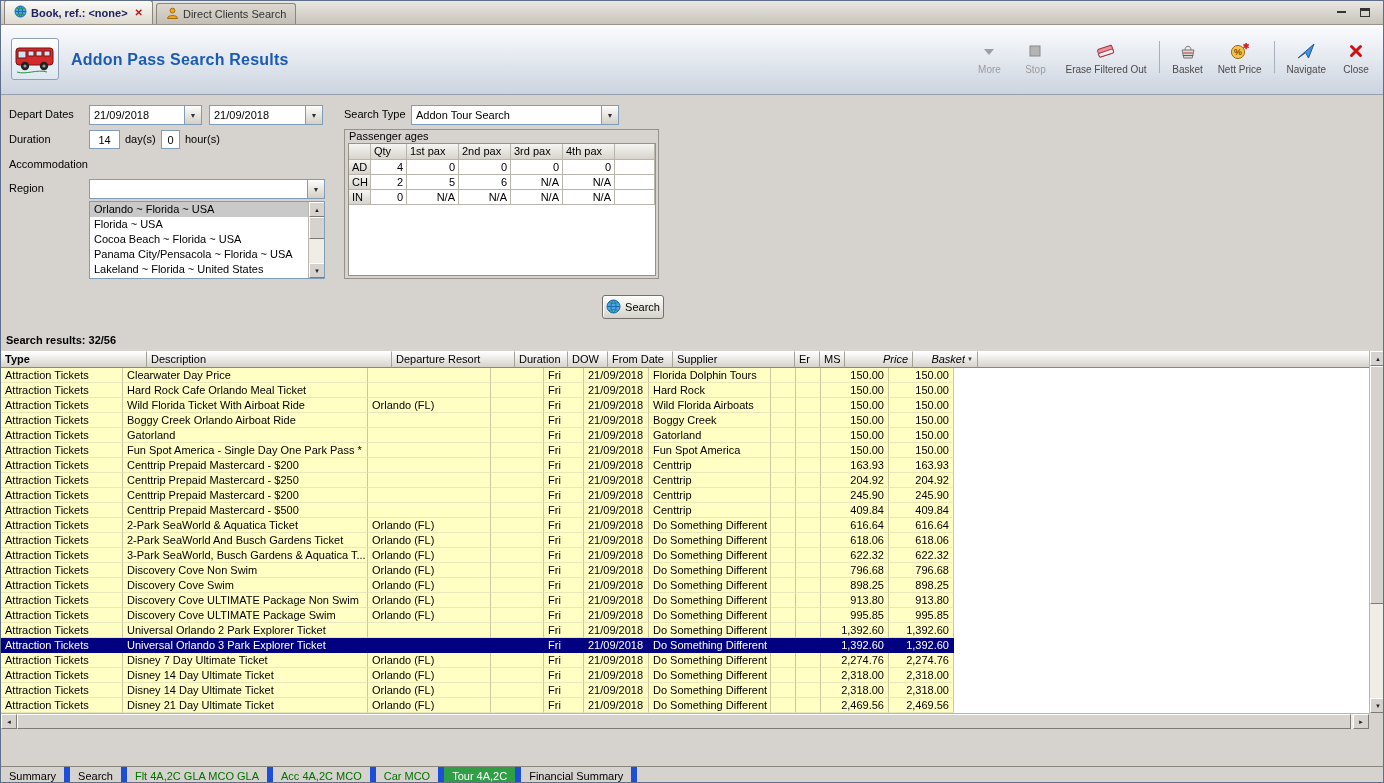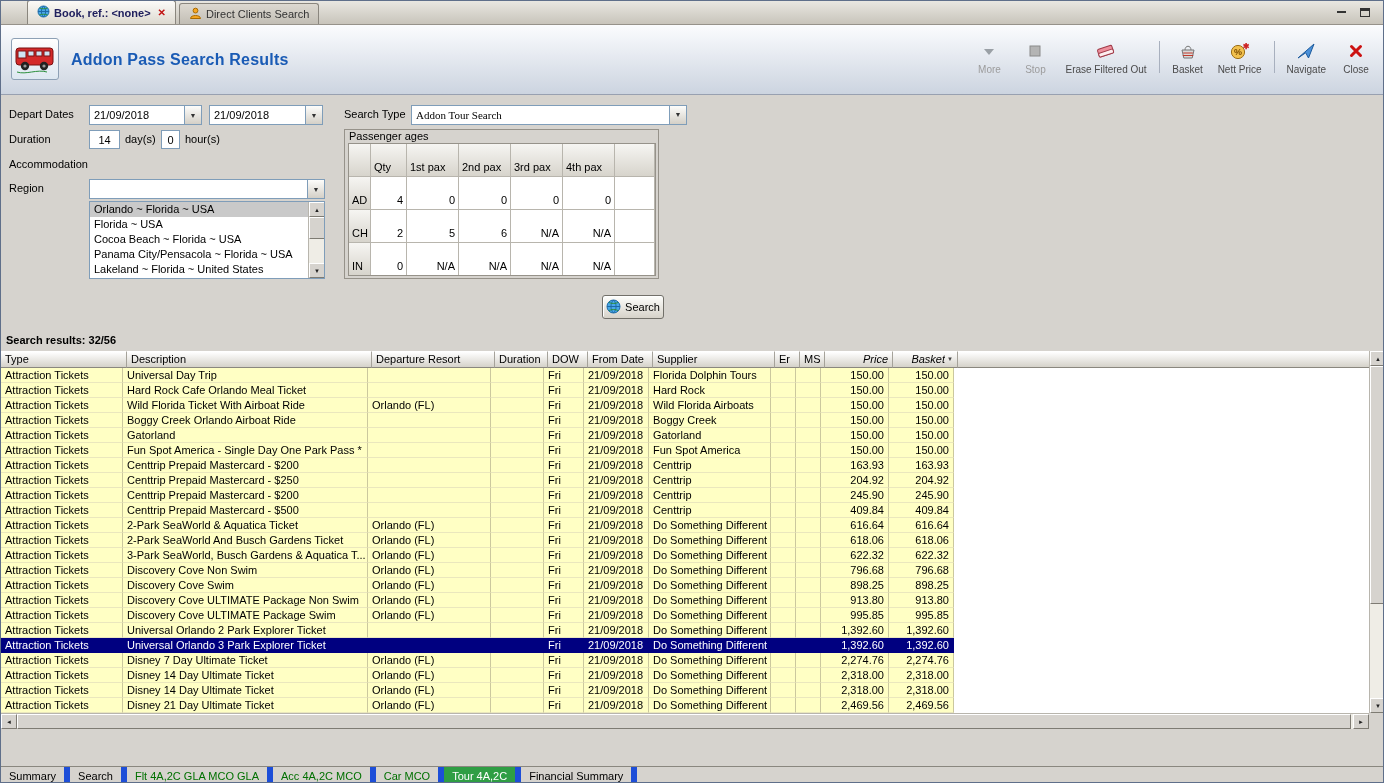--- a/index.html
+++ b/index.html
@@ -1,21 +1,21 @@
 <!DOCTYPE html>
 <html><head>
 <meta charset="utf-8">
 <style>
   *{margin:0;padding:0;box-sizing:border-box;}
   html,body{background:#8e99a8;}
   body{font-family:"Liberation Sans",sans-serif;font-size:11px;color:#000;}
   .win{position:relative;width:1384px;height:783px;background:#d6d3ce;overflow:hidden;border:1px solid #5f6f8a;}
 
   
-  .top-tabbar{position:absolute;top:0;left:0;right:0;height:24px;background:linear-gradient(#e9e7e1,#c8c4bb);border-bottom:1px solid #96928a;display:flex;align-items:flex-end;padding-left:23px;}
+  .top-tabbar{position:absolute;top:0;left:0;right:0;height:24px;background:linear-gradient(#e9e7e1,#c8c4bb);border-bottom:1px solid #96928a;display:flex;align-items:flex-end;}
   #topTabs{display:flex;align-items:flex-end;flex:1;height:24px;}
   .ttab{display:flex;align-items:center;gap:4px;height:21px;padding:0 9px;margin-left:3px;border:1px solid #8a867e;border-bottom:none;border-radius:3px 3px 0 0;background:linear-gradient(#ddd9d1,#c2beb5);color:#333;white-space:nowrap;cursor:pointer;}
   .ttab.active{height:24px;background:linear-gradient(#fcfbf8,#ddd9d0);font-weight:bold;color:#20205e;}
   .tclose{color:#c01111;font-weight:bold;font-size:10px;margin-left:3px;}
   .win-controls{display:flex;gap:8px;align-items:center;height:24px;padding:0 10px;}
   .winbtn{width:16px;height:14px;display:flex;align-items:center;justify-content:center;cursor:pointer;}
   .min-glyph{width:9px;height:2px;background:#333;}
   .max-glyph{width:10px;height:9px;border:1px solid #333;border-top:3px solid #333;}
 
   
@@ -35,21 +35,21 @@
   .flabel{position:absolute;white-space:nowrap;}
   .combo{position:absolute;height:20px;background:#fff;border:1px solid #7f9db9;display:flex;align-items:center;cursor:pointer;}
   .cval{flex:1;padding:0 4px;white-space:nowrap;overflow:hidden;}
   .cbtn{width:17px;align-self:stretch;background:linear-gradient(#fdfdfb,#d4d0c7);border-left:1px solid #7f9db9;display:flex;align-items:center;justify-content:center;font-size:7px;color:#333;}
   .tinput{position:absolute;height:19px;border:1px solid #7f9db9;background:#fff;font:11px "Liberation Sans",sans-serif;text-align:center;padding:0 2px;}
 
   .pgroup{position:absolute;left:343px;top:34px;width:315px;height:150px;border:1px solid #96928a;background:#d6d3ce;}
   .pgroup-label{position:absolute;left:4px;top:0px;background:transparent;}
   .ptable{position:absolute;left:3px;top:13px;width:308px;height:133px;background:#fff;border:1px solid #96928a;overflow:hidden;}
   .prow{display:flex;}
-  .pcell{height:15px;line-height:14px;padding:16px 3px;border-right:1px solid #b8b5ad;border-bottom:1px solid #b8b5ad;background:#fff;overflow:hidden;white-space:nowrap;}
+  .pcell{height:15px;line-height:14px;padding:0 3px;border-right:1px solid #b8b5ad;border-bottom:1px solid #b8b5ad;background:#fff;overflow:hidden;white-space:nowrap;}
   .pcell.hd{background:linear-gradient(#f6f5f2,#d7d4cc);}
   .pcell.num{text-align:right;}
   .prow.hdr .pcell{height:16px;line-height:15px;}
 
   .rlist{position:absolute;left:88px;top:106px;width:236px;height:78px;background:#fff;border:1px solid #7f9db9;overflow:hidden;}
   .ritems{position:absolute;left:0;top:0;right:16px;bottom:0;overflow:hidden;}
   .ritem{height:15px;line-height:15px;padding:0 4px;white-space:nowrap;overflow:hidden;cursor:pointer;}
   .ritem.sel{background:#c9c9c9;}
   .rsb{position:absolute;right:0;top:0;width:16px;height:100%;background:#efede6;border-left:1px solid #b8b5ad;}
   .sbtn{width:16px;height:15px;background:#d6d3ce;border:1px solid;border-color:#fff #7e7b73 #7e7b73 #fff;display:flex;align-items:center;justify-content:center;font-size:6px;color:#222;cursor:pointer;}
@@ -216,21 +216,21 @@
     <span class="flabel" style="left:8px;top:13px;">Depart Dates</span>
     <div class="combo" style="left:88px;top:10px;width:113px;">
       <span class="cval">21/09/2018</span>
       <span class="cbtn">▼</span>
     </div>
     <div class="combo" style="left:208px;top:10px;width:114px;">
       <span class="cval">21/09/2018</span>
       <span class="cbtn">▼</span>
     </div>
     <span class="flabel" style="left:343px;top:13px;">Search Type</span>
-    <div class="combo" style="left:410px;top:10px;width:276px;font-family:Liberation Serif, serif;">
+    <div class="combo" style="left:410px;top:10px;width:208px;">
       <span class="cval">Addon Tour Search</span>
       <span class="cbtn">▼</span>
     </div>
 
     <span class="flabel" style="left:8px;top:38px;">Duration</span>
     <input class="tinput" style="left: 88px; top: 35px; width: 31px;" value="14">
     <span class="flabel" style="left:124px;top:38px;">day(s)</span>
     <input class="tinput" style="left: 160px; top: 35px; width: 19px;" value="0">
     <span class="flabel" style="left:184px;top:38px;">hour(s)</span>
 
@@ -303,21 +303,21 @@
             <circle cx="7.5" cy="7.5" r="6.5" fill="#49a8e8" stroke="#1c6aa8"></circle>
             <path d="M1 7.5h13M7.5 1c3.4 3.4 3.4 9.6 0 13M7.5 1c-3.4 3.4-3.4 9.6 0 13" stroke="#1c6aa8" fill="none"></path>
             <path d="M3 3.5c2.5 1.3 6.5 1.3 9 0M3 11.5c2.5-1.3 6.5-1.3 9 0" stroke="#2d8f3c" fill="none"></path>
           </svg></span>
       <span>Search</span>
     </div>
   </div>
 
   <div class="results-label">Search results: 32/56</div>
   <div class="grid-head" id="gridHead">
-      <div class="gh" style="width: 126px;">
+      <div class="gh" style="width: 146px; font-weight: bold;">
         <span class="ghl">Type</span>
       </div>
       <div class="gh" style="width: 245px;">
         <span class="ghl">Description</span>
       </div>
       <div class="gh" style="width: 123px;">
         <span class="ghl">Departure Resort</span>
       </div>
       <div class="gh" style="width: 53px;">
         <span class="ghl">Duration</span>
@@ -342,21 +342,21 @@
       </div>
       <div class="gh num-h" style="width: 65px;">
         <span class="ghl">Basket</span>
         <span class="sortmark">▼</span>
       </div>
       <div class="gh ghfill"></div>
     </div>
   <div class="grid-body" id="gridBody">
       <div class="grow">
         <div class="gc" style="width: 122px;">Attraction Tickets</div>
-        <div class="gc" style="width: 245px;">Universal Day Trip</div>
+        <div class="gc" style="width: 245px;">Clearwater Day Price</div>
         <div class="gc" style="width: 123px;"></div>
         <div class="gc" style="width: 53px;"></div>
         <div class="gc" style="width: 40px;">Fri</div>
         <div class="gc" style="width: 65px;">21/09/2018</div>
         <div class="gc" style="width: 122px;">Florida Dolphin Tours</div>
         <div class="gc" style="width: 25px;"></div>
         <div class="gc" style="width: 25px;"></div>
         <div class="gc num" style="width: 68px;">150.00</div>
         <div class="gc num" style="width: 65px;">150.00</div>
         <div class="gc gcfill"></div>

